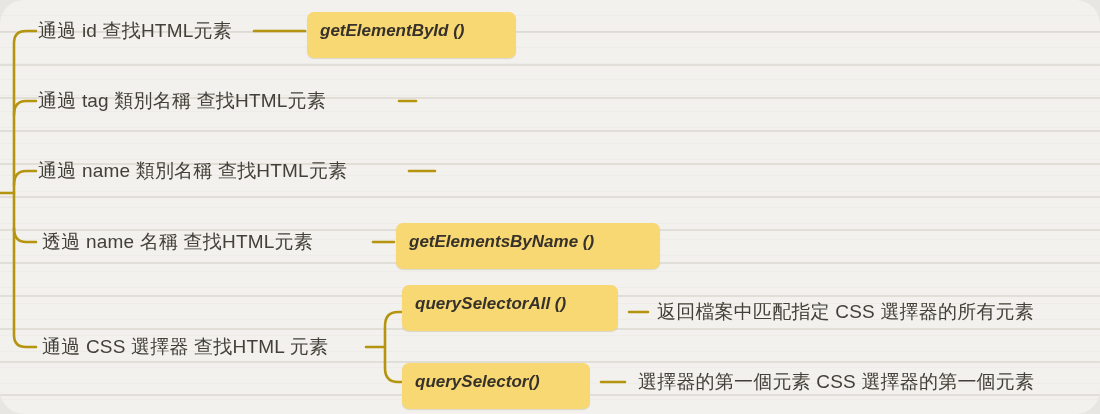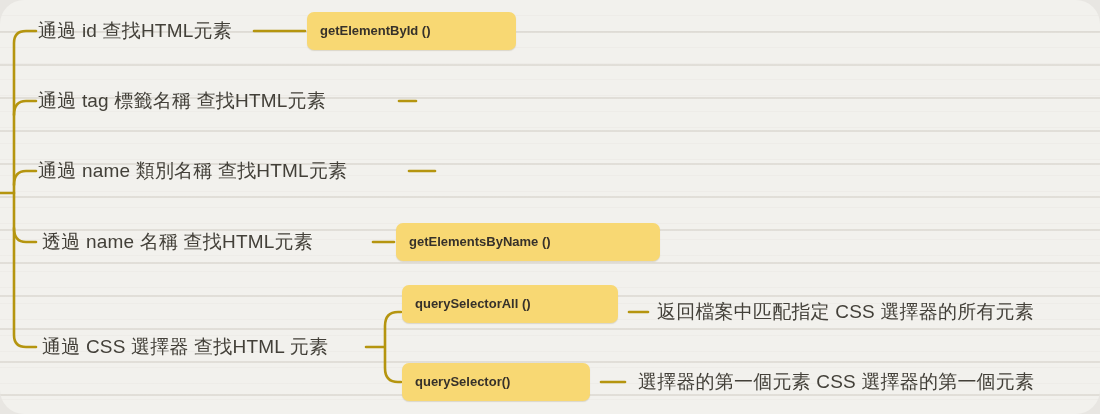--- a/index.html
+++ b/index.html
@@ -29,29 +29,30 @@
     position:absolute;
     height:30px;line-height:30px;
     font-size:19px;
     color:#434039;
     white-space:nowrap;
     letter-spacing:0.2px;
   }
   .method-box{
     position:absolute;
     box-sizing:border-box;
-    height:38px;line-height:38px;
+    height:46px;line-height:38px;
     padding:0 13px;
     background:#f8d873;
     border-radius:7px;
-    font-size:13px;
+    font-size:17px;
     font-weight:700;
     color:#36312a;
     white-space:nowrap;
     box-shadow:0 1px 1px rgba(110,95,40,0.18);
+    font-style:italic;
   }
   .desc-label{
     position:absolute;
     height:40px;line-height:30px;
     font-size:19px;
     color:#434039;
     white-space:nowrap;
     letter-spacing:0.2px;
   }
 </style>
@@ -81,21 +82,21 @@
       <path d="M 366 347 H 385 M 385 347 V 326 Q 385 312 398 312 H 401 M 385 347 V 368 Q 385 382 398 382 H 401"></path>
 
       <path d="M 629 312 H 648"></path>
       <path d="M 601 382 H 625"></path>
     </g>
   </svg>
 
   <div class="branch-label" style="left:38px;top:16px">通過 id 查找HTML元素</div>
   <div class="method-box" style="left:307px;top:12px;min-width:209px">getElementById ()</div>
 
-  <div class="branch-label" style="left:38px;top:86px">通過 tag 標籤名稱 查找HTML元素</div>
+  <div class="branch-label" style="left:38px;top:86px">通過 tag 類別名稱 查找HTML元素</div>
 
   <div class="branch-label" style="left:38px;top:156px">通過 name 類別名稱 查找HTML元素</div>
 
   <div class="branch-label" style="left:42px;top:227px">透過 name 名稱 查找HTML元素</div>
   <div class="method-box" style="left:396px;top:223px;min-width:264px">getElementsByName ()</div>
 
   <div class="branch-label" style="left:42px;top:332px">通過 CSS 選擇器 查找HTML 元素</div>
 
   <div class="method-box" style="left:402px;top:285px;min-width:216px">querySelectorAll ()</div>
   <div class="desc-label" style="left:657px;top:297px">返回檔案中匹配指定 CSS 選擇器的所有元素</div>

